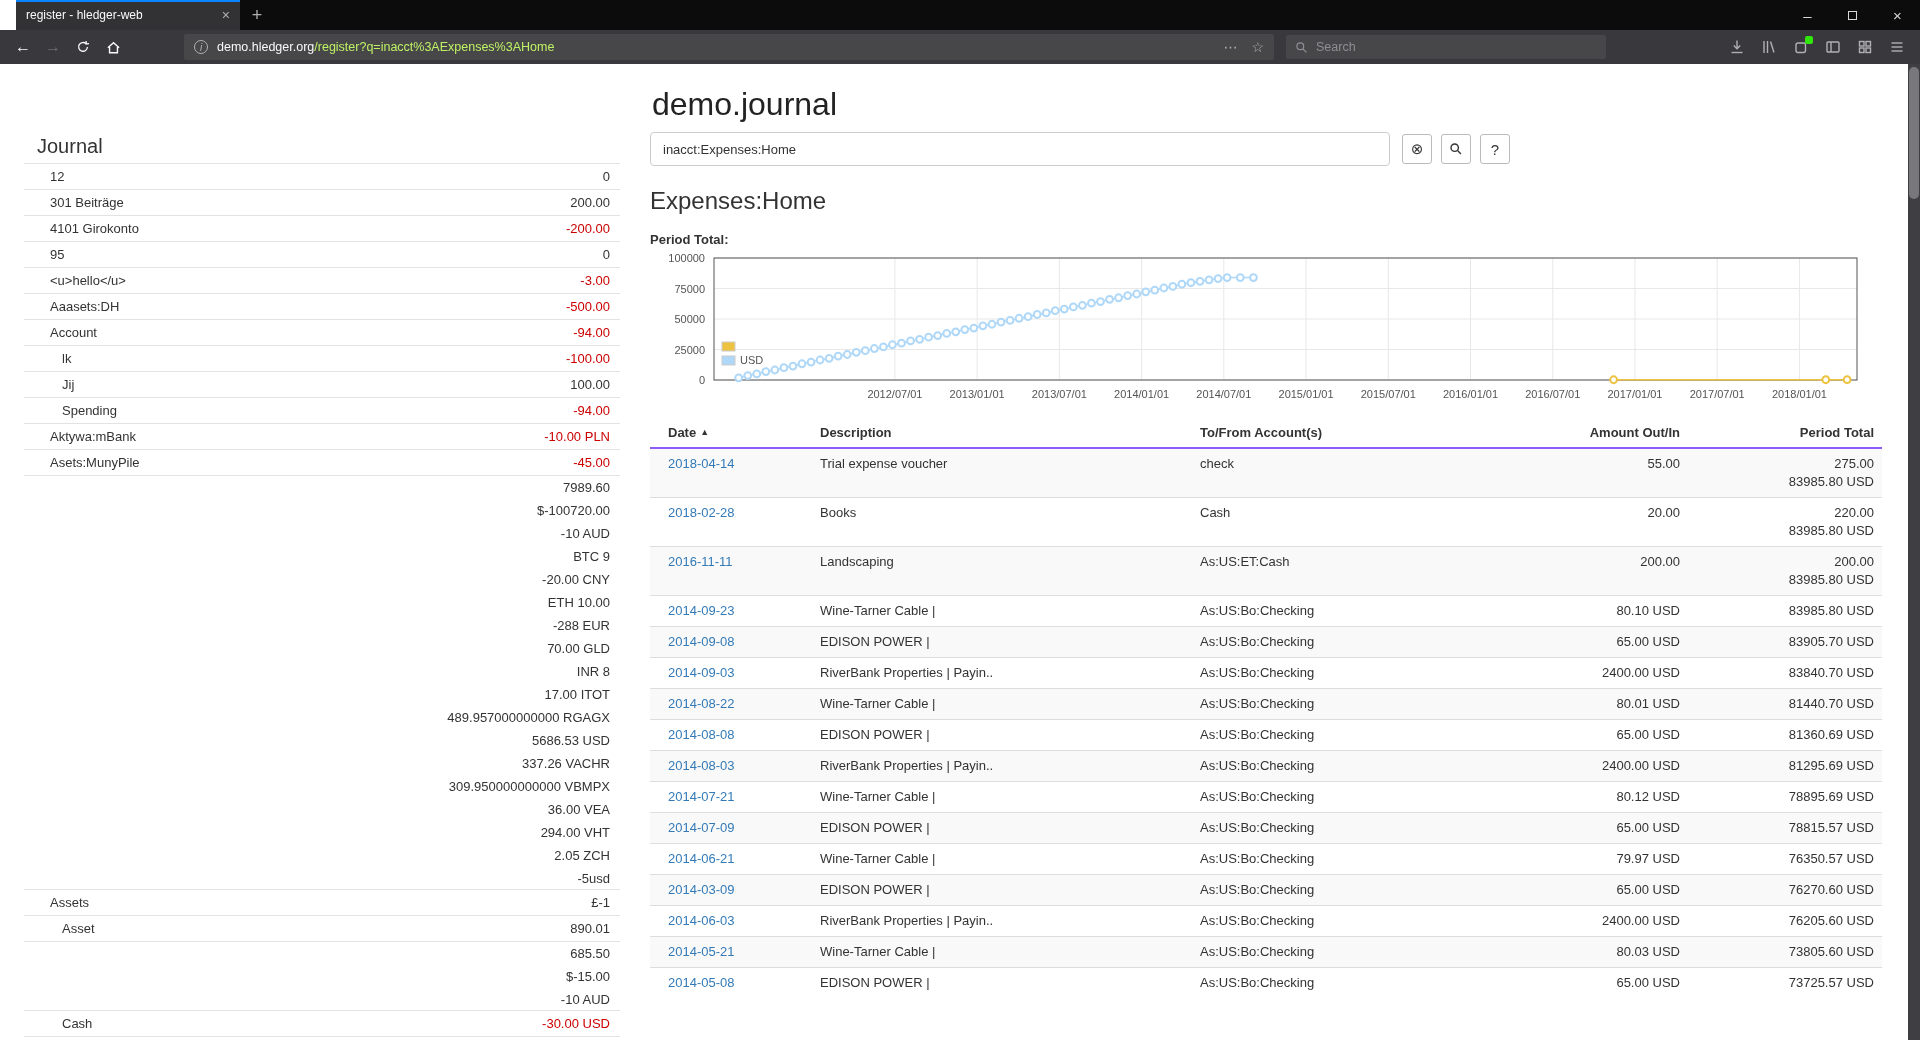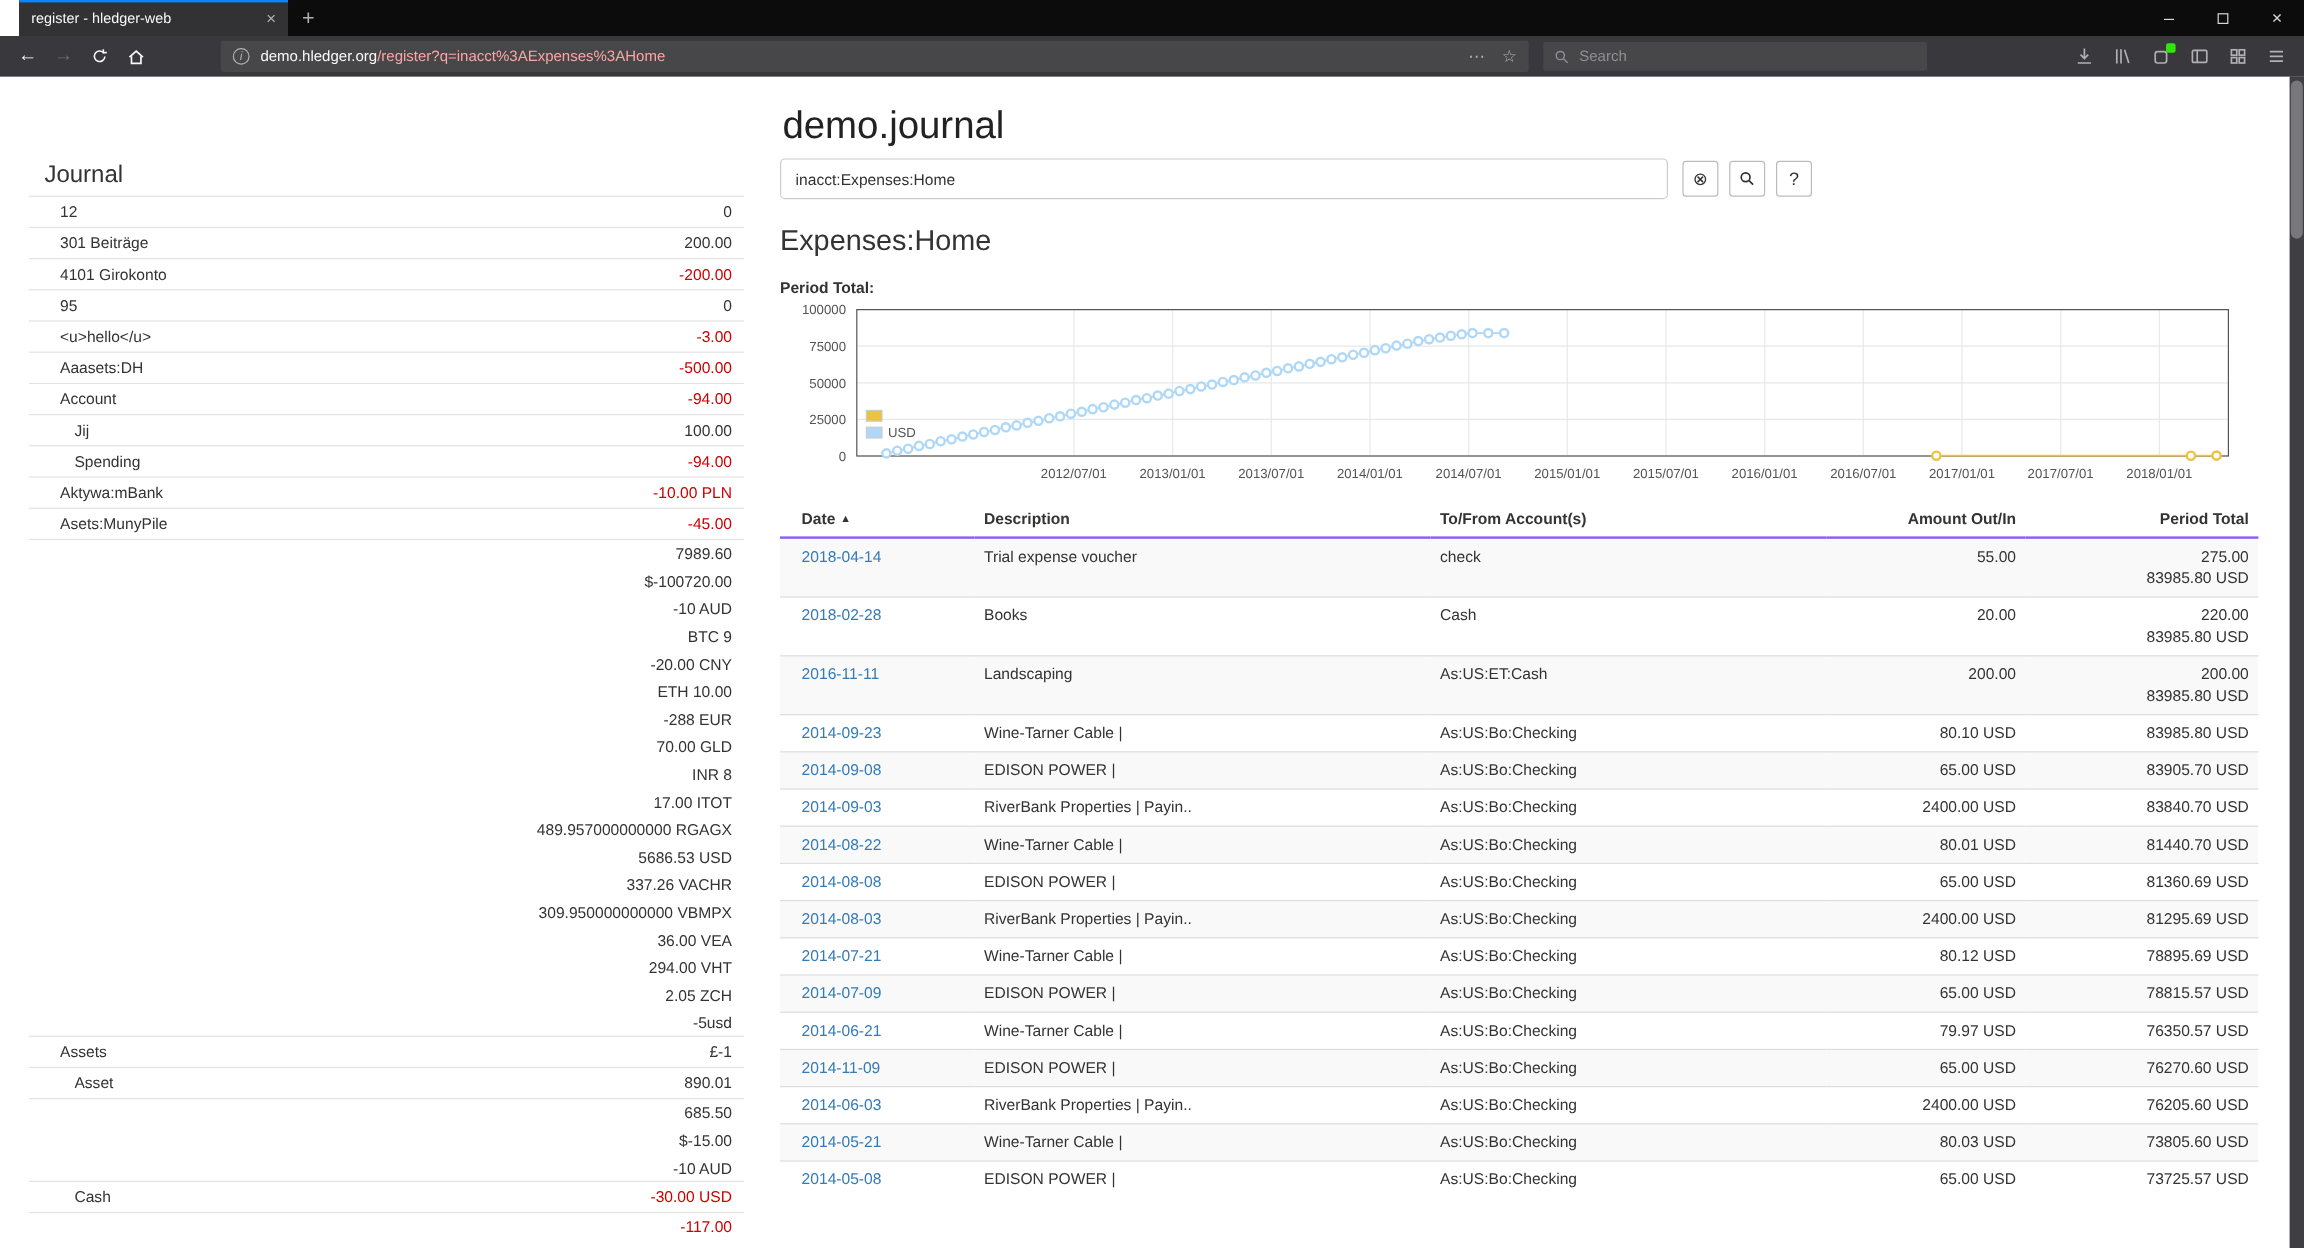--- a/index.html
+++ b/index.html
@@ -17,21 +17,21 @@
   .newtab { width:34px; display:flex; align-items:center; justify-content:center; color:#b1b1b3; font-size:18px; }
   .win-controls { margin-left:auto; display:flex; }
   .win-btn { width:45px; display:flex; align-items:center; justify-content:center; font-size:15px; color:#d8d8d8; }
   .win-max-box { width:9px; height:9px; border:1px solid #d8d8d8; display:inline-block; }
   .toolbar { position:absolute; top:30px; left:0; right:0; height:34px; background:#38383d; display:flex; align-items:center; padding:0 8px; }
   .nav-btn { width:30px; height:30px; display:flex; align-items:center; justify-content:center; color:#f9f9fa; font-size:16px; border-radius:2px; flex:none; }
   .nav-btn.disabled { color:#6e6e72; }
   .urlbar { width:1090px; height:26px; background:#474749; border-radius:2px; display:flex; align-items:center; padding:0 10px; margin-left:56px; font-size:12.5px; flex:none; }
   .info-badge { width:14px; height:14px; border:1px solid #b1b1b3; border-radius:50%; color:#b1b1b3; font-size:10px; font-style:italic; display:flex; align-items:center; justify-content:center; margin-right:9px; flex:none; }
   .url-domain { color:#f9f9fa; }
-  .url-rest { color:#fca5a5;margin-top:43px; }
+  .url-rest { color:#bef264;margin-top:43px; }
   .urlbar-right { margin-left:auto; display:flex; gap:14px; color:#b1b1b3; font-size:14px; align-items:center; }
   .searchbar { width:320px; height:24px; background:#474749; border-radius:2px; display:flex; align-items:center; gap:8px; padding:0 9px; margin-left:12px; color:#8e8e93; font-size:12.5px; flex:none; }
   .chrome-icons { display:flex; gap:14px; margin-left:auto; margin-right:6px; align-items:center; }
   .ci { position:relative; width:18px; height:18px; display:flex; align-items:center; justify-content:center; }
   .ci svg { stroke:#b1b1b3; fill:none; stroke-width:1.4; }
   .badge-dot { position:absolute; top:-2px; right:-3px; width:8px; height:8px; background:#30e60b; border-radius:2px; }
   .pagescroll { position:absolute; top:64px; right:0; bottom:0; width:12px; background:#3f3f43; }
   .pagescroll .thumb { position:absolute; top:3px; left:1px; width:10px; height:132px; background:#77777c; border-radius:5px; }
   
   .content { position:absolute; top:64px; left:0; right:12px; bottom:0; background:#fff; overflow:hidden; color:#333; }
@@ -194,20 +194,24 @@
         <div class="srow neg">
           <span class="sb-name">Aaasets:DH</span>
           <span class="sb-val">-500.00</span>
         </div>
 
         <div class="srow neg">
           <span class="sb-name">Account</span>
           <span class="sb-val">-94.00</span>
         </div>
 
+        <div class="srow d2 neg">
+          <span class="sb-name">lk</span>
+          <span class="sb-val">-100.00</span>
+        </div>
 
         <div class="srow d2">
           <span class="sb-name">Jij</span>
           <span class="sb-val">100.00</span>
         </div>
 
         <div class="srow d2 neg">
           <span class="sb-name">Spending</span>
           <span class="sb-val">-94.00</span>
         </div>
@@ -617,21 +621,21 @@
             <td>Wine-Tarner Cable |</td>
             <td>As:US:Bo:Checking</td>
             <td class="num">79.97 USD</td>
             <td class="num">
               <div>76350.57 USD</div>
 
             </td>
           </tr>
 
           <tr>
-            <td><a class="date-link">2014-11-09</a></td>
+            <td><a class="date-link">2014-03-09</a></td>
             <td>EDISON POWER |</td>
             <td>As:US:Bo:Checking</td>
             <td class="num">65.00 USD</td>
             <td class="num">
               <div>76270.60 USD</div>
 
             </td>
           </tr>
 
           <tr>

